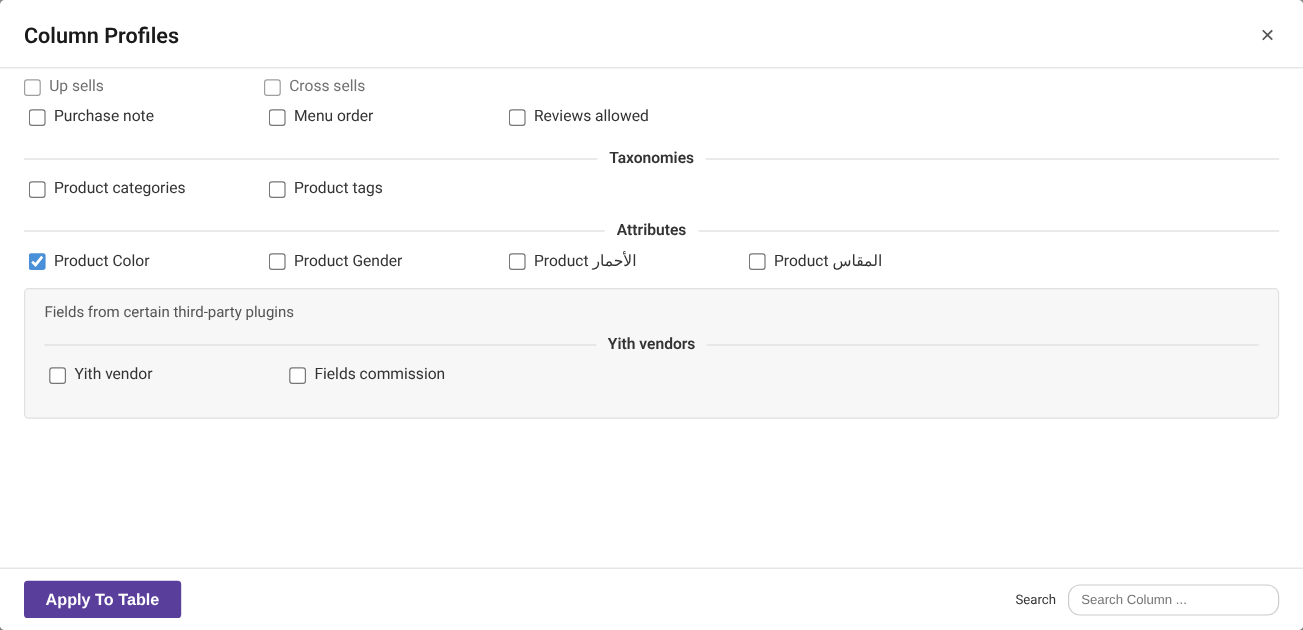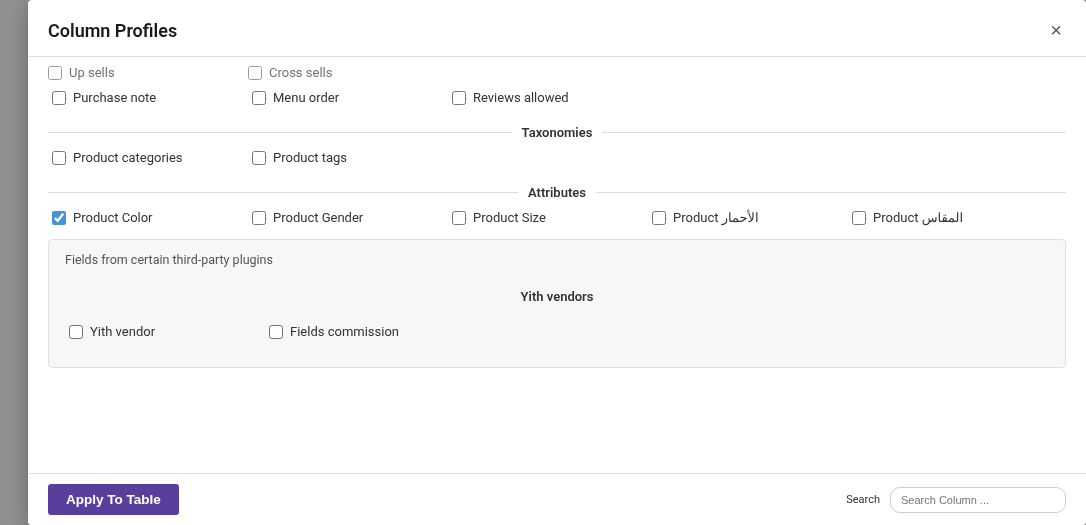--- a/index.html
+++ b/index.html
@@ -11,21 +11,20 @@
       justify-content: center;
       min-height: 100vh;
     }
     .modal-overlay {
       position: fixed;
       inset: 0;
       background: rgba(0,0,0,0.4);
       display: flex;
       align-items: center;
       justify-content: center;
-      padding-left: 28px;
     }
     .modal {
       background: #fff;
       border-radius: 4px;
       width: 1086px;
       height: 525px;
       position: relative;
       display: flex;
       flex-direction: column;
       box-shadow: 0 4px 20px rgba(0,0,0,0.3);
@@ -119,21 +118,20 @@
     .third-party-title {
       font-size: 12.5px;
       color: #555;
       margin-bottom: 12px;
     }
     .sub-section-header {
       display: flex;
       align-items: center;
       gap: 10px;
       margin-bottom: 10px;
-      flex-direction: column;
     }
     .sub-section-line {
       flex: 1;
       height: 1px;
       background: #ddd;
     }
     .sub-section-title {
       font-size: 13px;
       font-weight: 600;
       color: #333;
@@ -256,24 +254,20 @@
           <div class="checkbox-item">
             <input type="checkbox" checked="" style="">
             <span>Product Color</span>
           </div>
           <div class="checkbox-item">
             <input type="checkbox" style="">
             <span>Product Gender</span>
           </div>
           <div class="checkbox-item">
             <input type="checkbox" style="">
-            <span>Product Size</span>
-          </div>
-          <div class="checkbox-item">
-            <input type="checkbox" style="">
             <span>Product الأحمار</span>
           </div>
           <div class="checkbox-item">
             <input type="checkbox" style="">
             <span>Product المقاس</span>
           </div>
         </div>
       </div>
 
       <div class="third-party-box">

